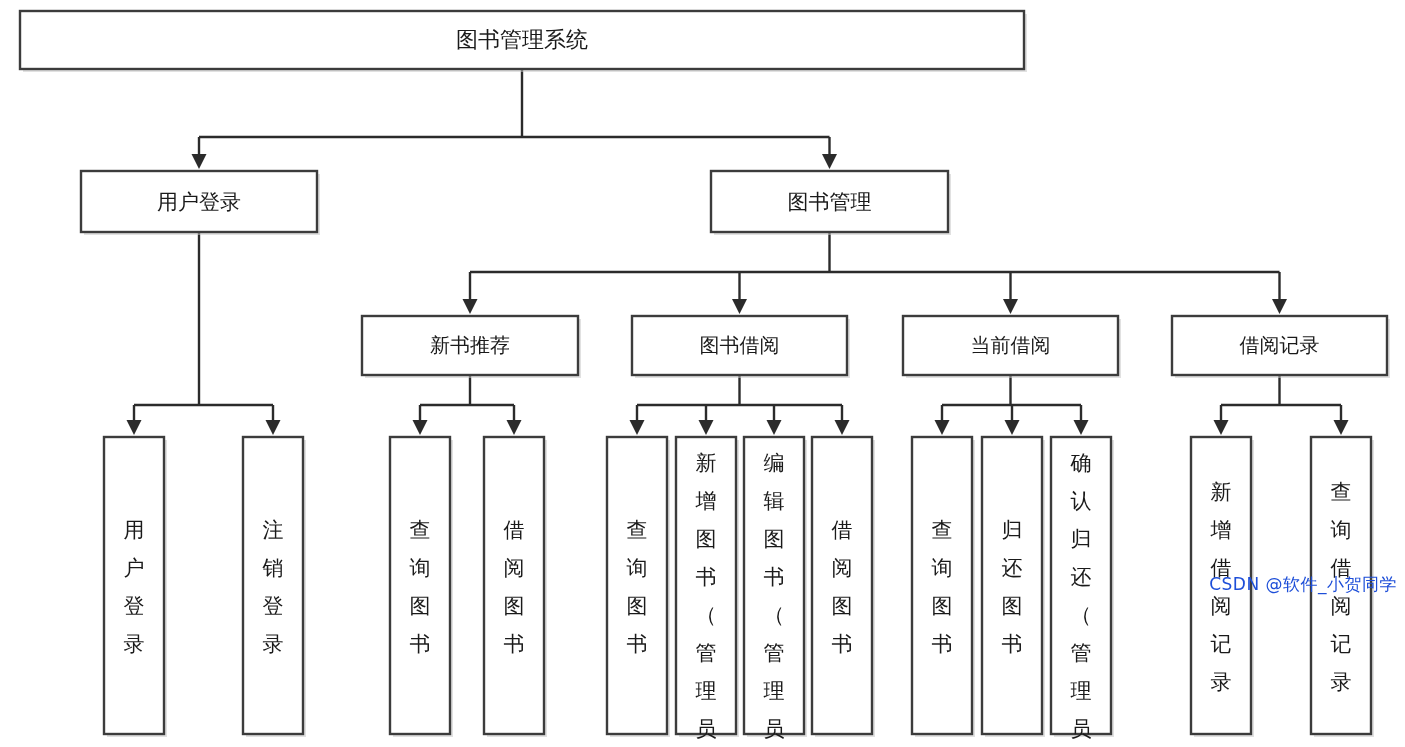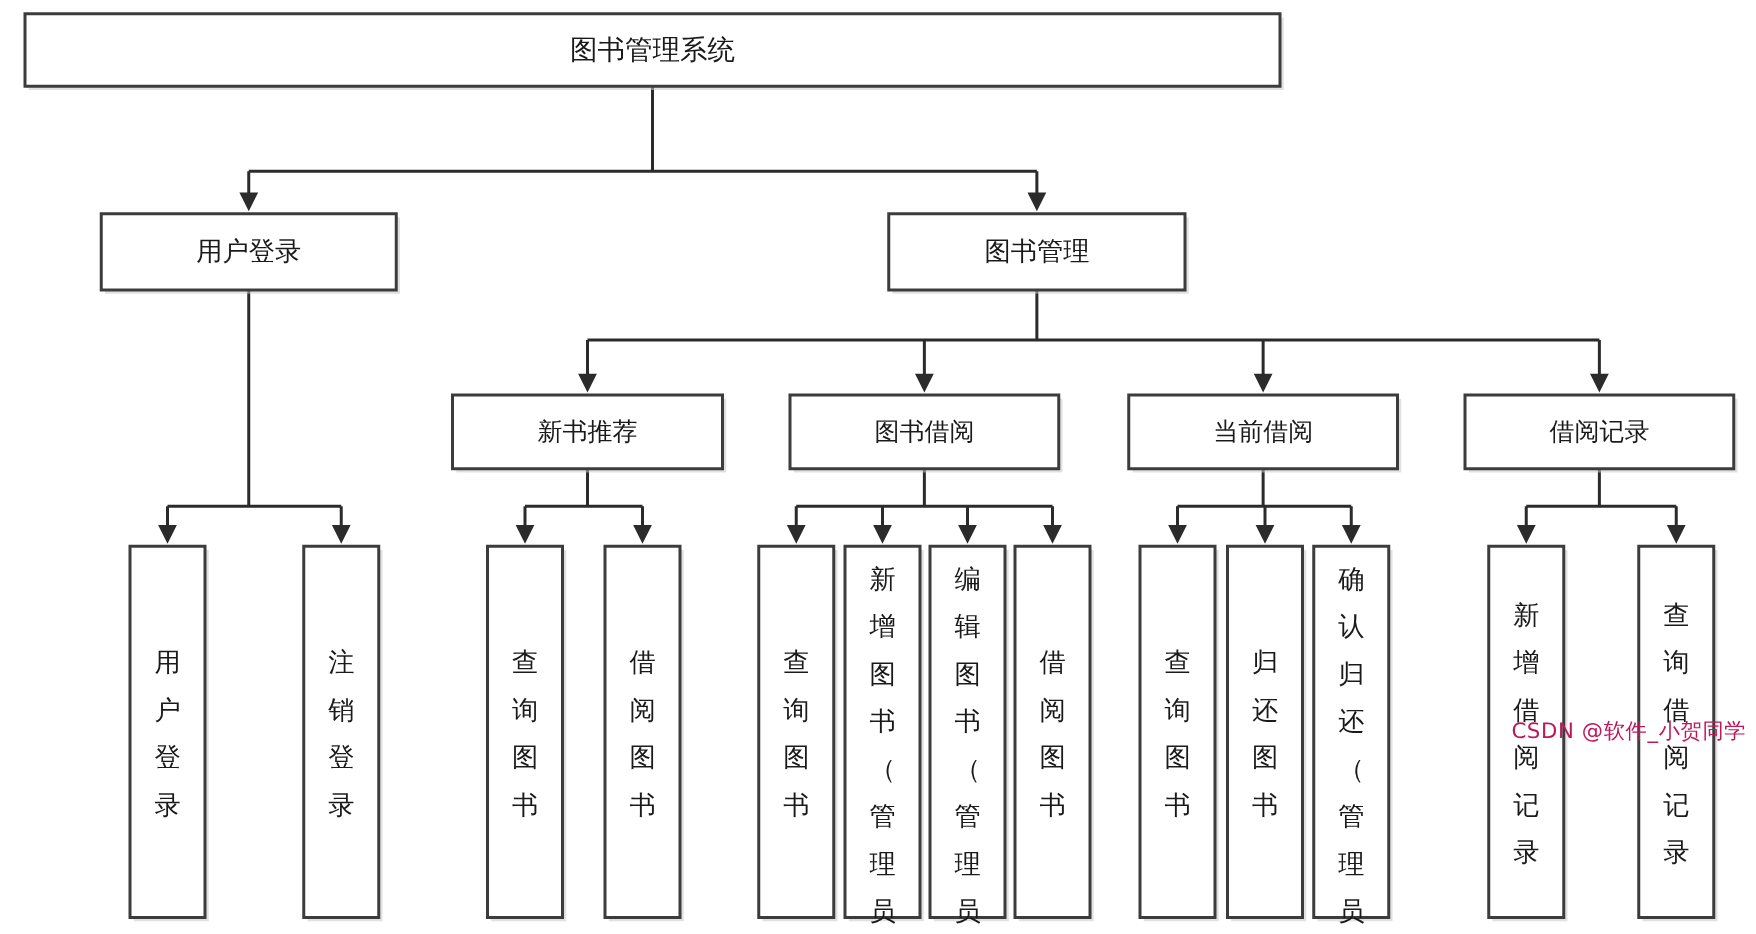--- a/index.html
+++ b/index.html
@@ -21,21 +21,21 @@
   .lvl2-label{font-size:21px;}
   .lvl3-label{font-size:20px;}
   .leaf-label{
     font-family:"DejaVu Sans","Liberation Sans",sans-serif;
     fill:#1a1a1a;font-size:21px;
   }
   .leaf-char{text-anchor:middle;}
   .watermark{
     position:absolute;right:8px;bottom:6px;
     font-family:"DejaVu Sans","Liberation Sans",sans-serif;
-    font-size:17px;color:#be185d;letter-spacing:.5px;
+    font-size:17px;color:#1d4ed8;letter-spacing:.5px;
     white-space:nowrap;user-select:none;
   }
 </style>
 </head>
 <body>
 
 <div id="canvas">
   <svg id="diagram" viewBox="0 0 1405 747">
     <g id="connectors">
         <path d="M 522 69 L 522 137" class="conn"></path>

